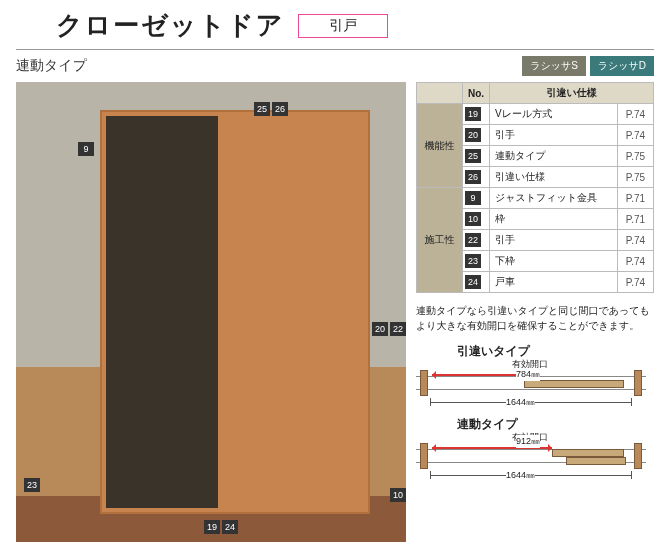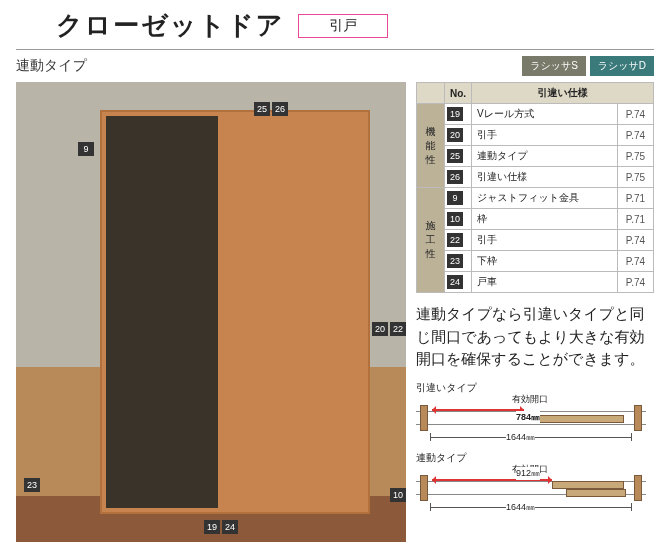--- a/index.html
+++ b/index.html
@@ -17,29 +17,29 @@
   .photo-wrap { position: relative; width: 390px; height: 460px; }
   .photo { width: 100%; height: 100%; background: linear-gradient(#b9b4a8 0 62%, #b88a5a 62% 90%, #8c5a3a 90% 100%); position: relative; overflow: hidden; }
   .door { position: absolute; top: 28px; bottom: 28px; right: 36px; left: 84px; background: #c7844e; border: 2px solid #b1703c; }
   .door-inner { position: absolute; top: 4px; bottom: 4px; left: 4px; width: 42%; background: #3a332a; }
   .callout { position: absolute; display: flex; align-items: center; }
   .num { background: #333; color: #fff; min-width: 16px; height: 14px; font-size: 9px; display: inline-flex; align-items: center; justify-content: center; padding: 0 3px; }
 
   .right { flex: 1; display: flex; flex-direction: column; gap: 10px; }
   .spec-table { border-collapse: collapse; width: 100%; }
   .spec-table th, .spec-table td { border: 1px solid #bbb; padding: 3px 5px; font-size: 10px; text-align: left; vertical-align: middle; }
-  .spec-table .group-cell { background: #bcb298; text-align: center; width: 28px; font-size: 10px; }
+  .spec-table .group-cell { background: #bcb298; text-align: center; width: 46px; font-size: 10px; }
   .spec-table thead th { background: #ded8c6; text-align: center; }
   .spec-table .num-cell { width: 22px; padding: 2px; }
   .spec-table .page-cell { width: 36px; text-align: center; color: #555; }
 
-  .desc { font-size: 15px; line-height: 1.5; color: #222; }
+  .desc { font-size: 10px; line-height: 1.5; color: #222; }
 
   .diagram-row { display: flex; flex-direction: column; gap: 2px; }
-  .diag-label { font-size: 10px; font-weight: normal; }
+  .diag-label { font-size: 12px; font-weight: bold; margin-left: 41px; }
   .diag { position: relative; width: 230px; height: 44px; }
   .track { position: absolute; left: 0; right: 0; top: 14px; height: 14px; border-top: 1px solid #888; border-bottom: 1px solid #888; }
   .post { position: absolute; top: 8px; width: 8px; height: 26px; background: #b88a5a; border: 1px solid #7a5a3a; }
   .door-bar { position: absolute; height: 8px; background: #c7a97a; border: 1px solid #7a5a3a; }
   .red-arrow { position: absolute; top: 12px; height: 2px; background: #d33; }
   .red-arrow::before, .red-arrow::after { content: ""; position: absolute; top: -3px; border: 4px solid transparent; }
   .red-arrow::before { left: -4px; border-right-color: #d33; }
   .red-arrow::after { right: -4px; border-left-color: #d33; }
   .dim-under { position: absolute; left: 14px; right: 14px; bottom: 0; height: 8px; border-left: 1px solid #555; border-right: 1px solid #555; }
   .dim-under::after { content: ""; position: absolute; left: 0; right: 0; top: 4px; height: 1px; background: #555; }
@@ -156,21 +156,21 @@
 
     <div class="diagram-row">
       <div class="diag-label">引違いタイプ</div>
       <div class="diag">
         <div class="track"></div>
         <div class="post" style="left:4px;"></div>
         <div class="post" style="right:4px;"></div>
         <div class="door-bar" style="top:18px; left:108px; width:100px;"></div>
         <div class="red-arrow" style="left:16px; width:92px;"></div>
         <span class="dim-label" style="top:-4px; left:96px;">有効開口</span>
-        <span class="dim-label" style="top:14px; left:100px;font-weight:bold;">784㎜</span>
+        <span class="dim-label" style="top:6px; left:100px;">784㎜</span>
         <div class="dim-under"></div>
         <span class="dim-label" style="bottom:-3px; left:90px;">1644㎜</span>
       </div>
     </div>
 
     <div class="diagram-row">
       <div class="diag-label">連動タイプ</div>
       <div class="diag">
         <div class="track"></div>
         <div class="post" style="left:4px;"></div>

